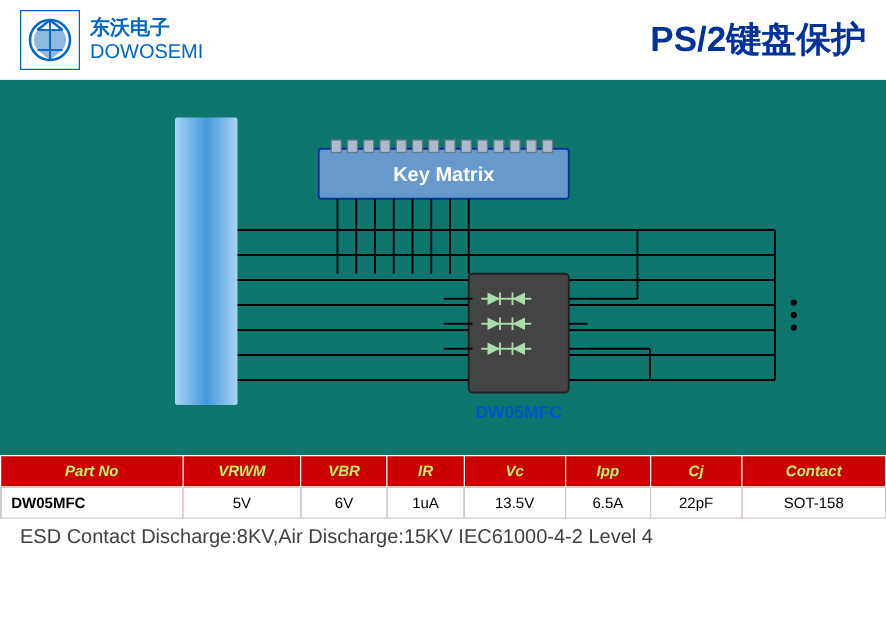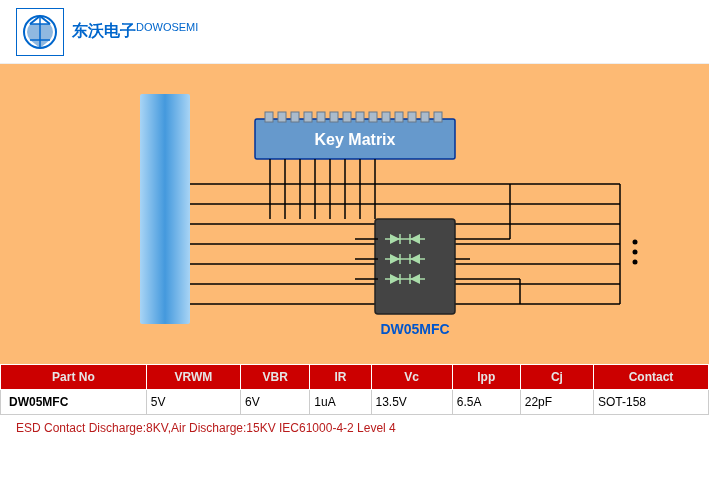--- a/index.html
+++ b/index.html
@@ -24,79 +24,80 @@
       display: flex;
       align-items: center;
       gap: 8px;
     }
     .logo-icon {
       width: 48px;
       height: 48px;
     }
     .logo-text {
       display: flex;
-      flex-direction: row;
+      flex-direction: column;
     }
     .logo-chinese {
       font-size: 16px;
       color: #0066cc;
       font-weight: bold;
     }
     .logo-english {
-      font-size: 11px;
+      font-size: 16px;
       color: #0066cc;
     }
     .page-title {
       font-size: 28px;
       font-weight: bold;
       color: #003399;
     }
 
     
     .diagram-area {
       position: relative;
       height: 300px;
-      background: #fdba74;
+      background: #0f766e;
       overflow: hidden;
     }
 
     
     .table-section {
       background: #cc0000;
     }
     .data-table {
       width: 100%;
       border-collapse: collapse;
     }
     .data-table th {
       background: #cc0000;
-      color: #e5e5e5;
+      color: #bef264;
       padding: 5px 4px;
       font-size: 12px;
       text-align: center;
       border: 1px solid #fff;
+      font-style: italic;
     }
     .data-table td {
       background: #fff;
       color: #000;
       padding: 5px 4px;
       font-size: 12px;
-      text-align: left;
+      text-align: center;
       border: 1px solid #ccc;
     }
     .data-table td:first-child {
       text-align: left;
       padding-left: 8px;
     }
 
     
     .footer {
       padding: 6px 16px;
-      font-size: 12px;
-      color: #b91c1c;
+      font-size: 16px;
+      color: #404040;
       background: #fff;
     }
 
     
     .diagram-svg {
       position: absolute;
       top: 0;
       left: 0;
       width: 100%;
       height: 100%;
@@ -115,20 +116,21 @@
       <path d="M14 16 Q8 24 14 32 L24 40 L34 32 Q40 24 34 16 Z" fill="#4488cc" opacity="0.6"></path>
       <path d="M24 8 L24 40" stroke="#0066cc" stroke-width="1.5" fill="none"></path>
       <path d="M14 16 L34 16" stroke="#0066cc" stroke-width="1.5" fill="none"></path>
       <path d="M14 32 L34 32" stroke="#0066cc" stroke-width="1.5" fill="none"></path>
     </svg>
     <div class="logo-text">
       <span class="logo-chinese">东沃电子</span>
       <span class="logo-english">DOWOSEMI</span>
     </div>
   </div>
+  <div class="page-title">PS/2键盘保护</div>
 </div>
 
 <div class="diagram-area">
   <svg class="diagram-svg" viewBox="0 0 709 300" xmlns="http://www.w3.org/2000/svg">
 
     <defs>
       <linearGradient id="blueGrad" x1="0%" y1="0%" x2="100%" y2="0%">
         <stop offset="0%" style="stop-color:#a8d4f5;stop-opacity:1"></stop>
         <stop offset="50%" style="stop-color:#4499dd;stop-opacity:1"></stop>
         <stop offset="100%" style="stop-color:#a8d4f5;stop-opacity:1"></stop>

